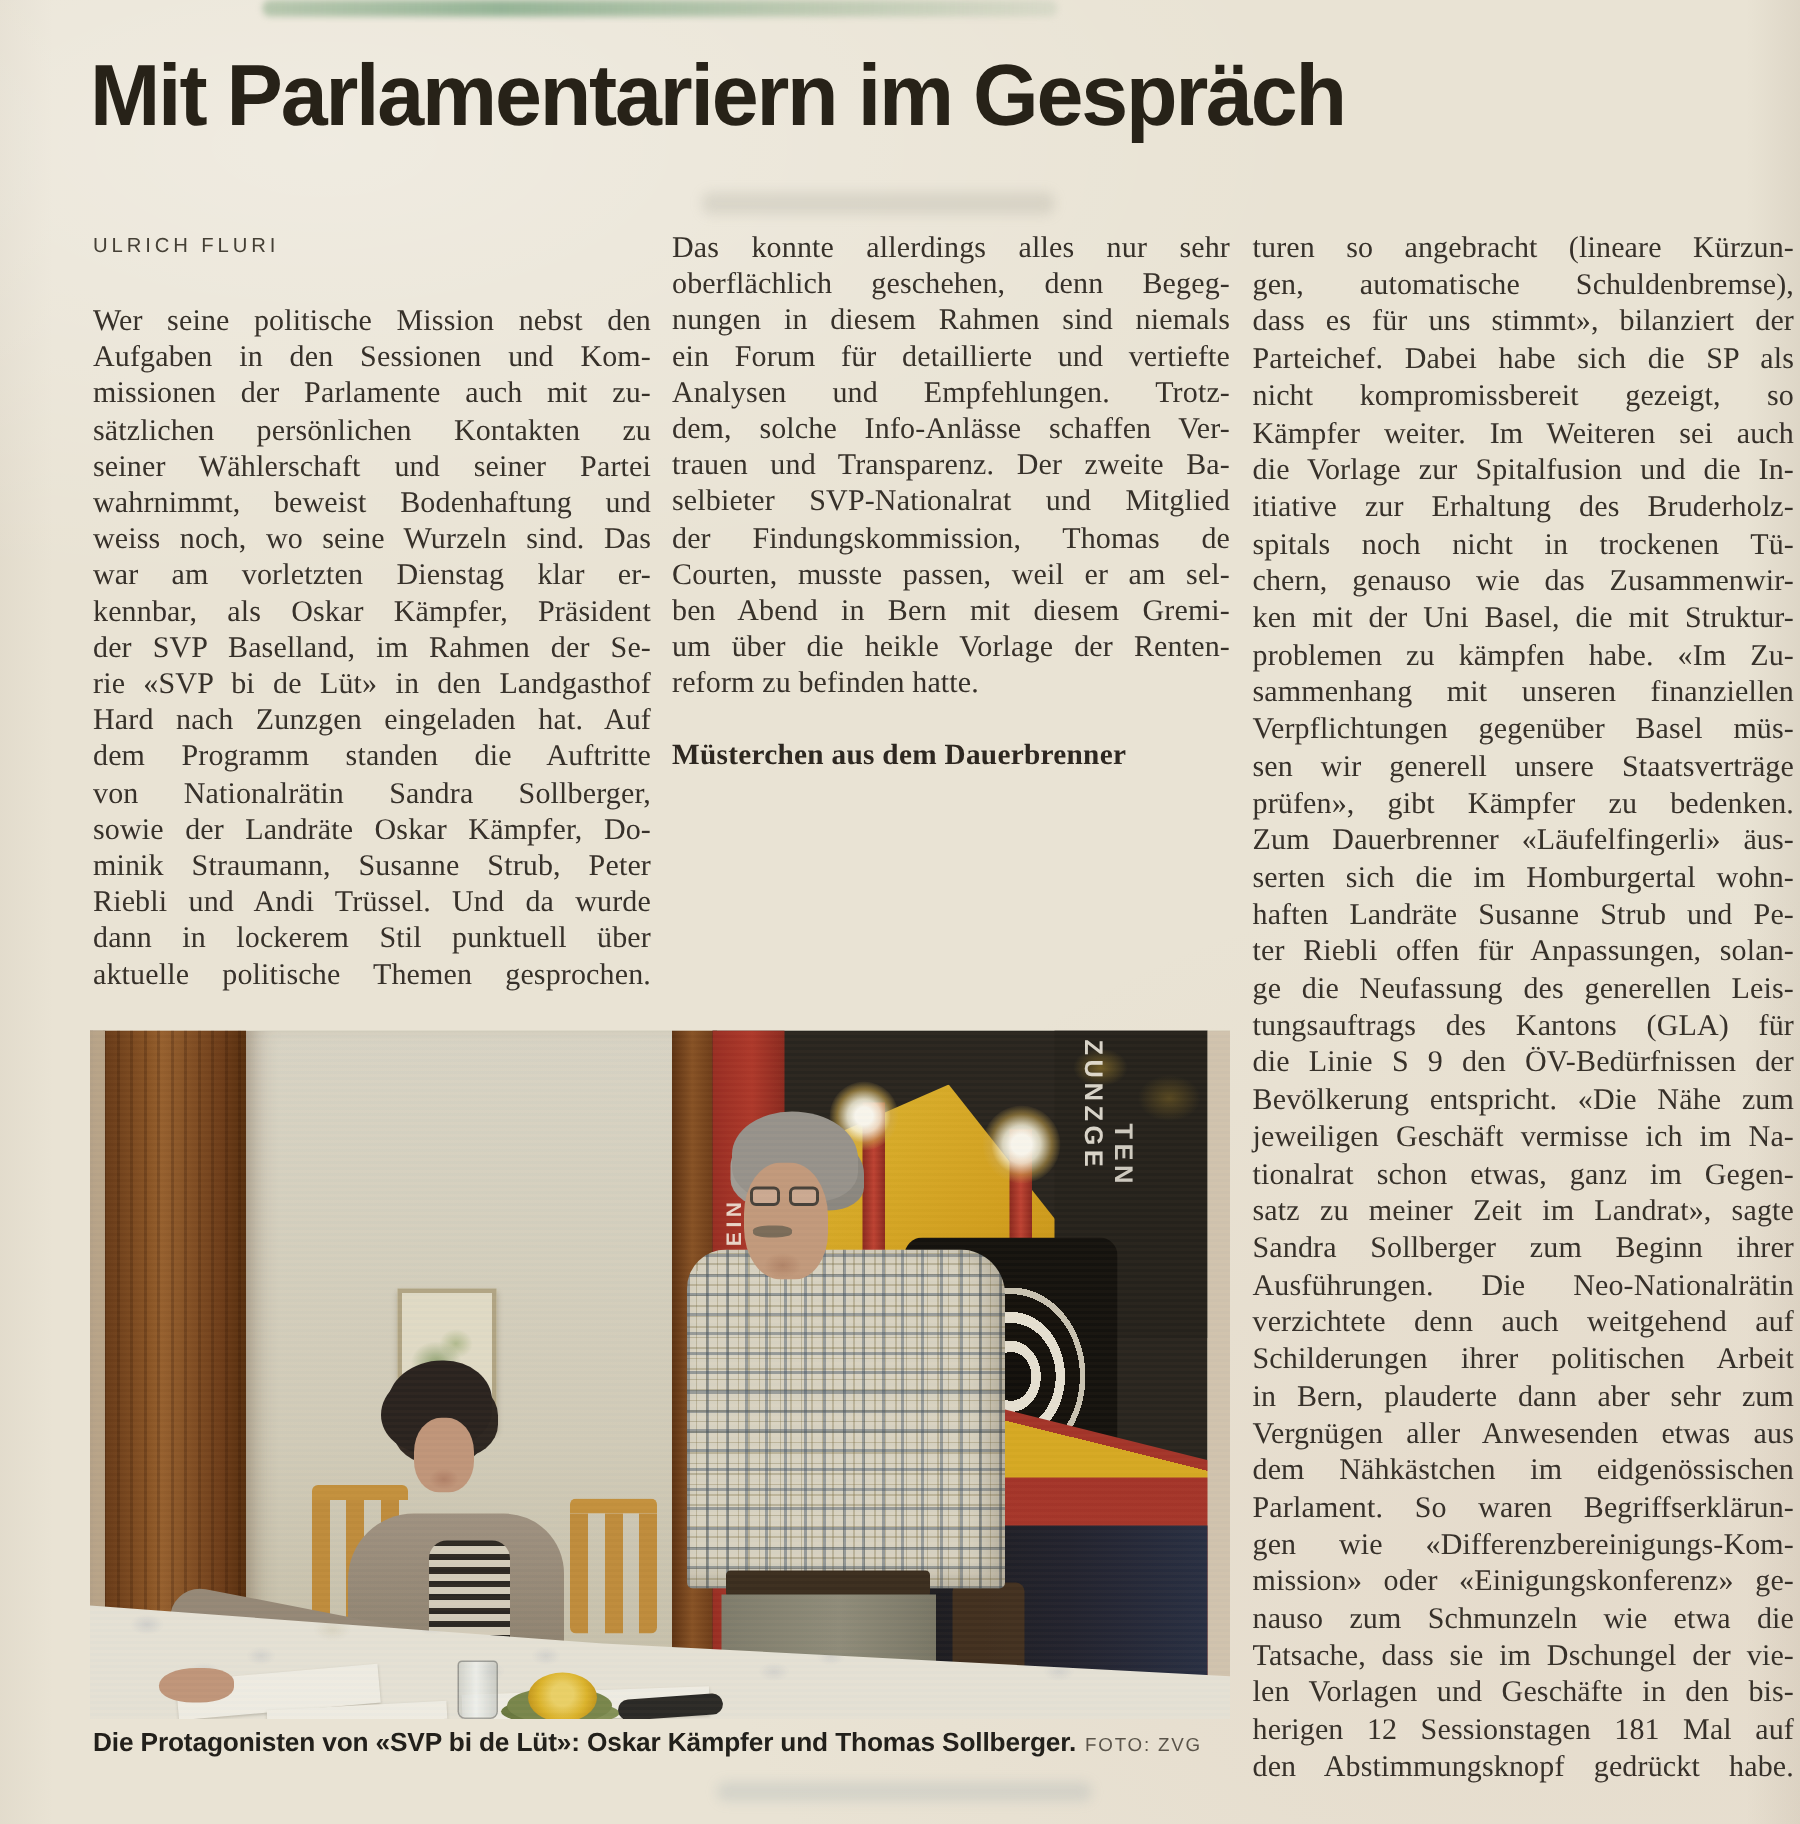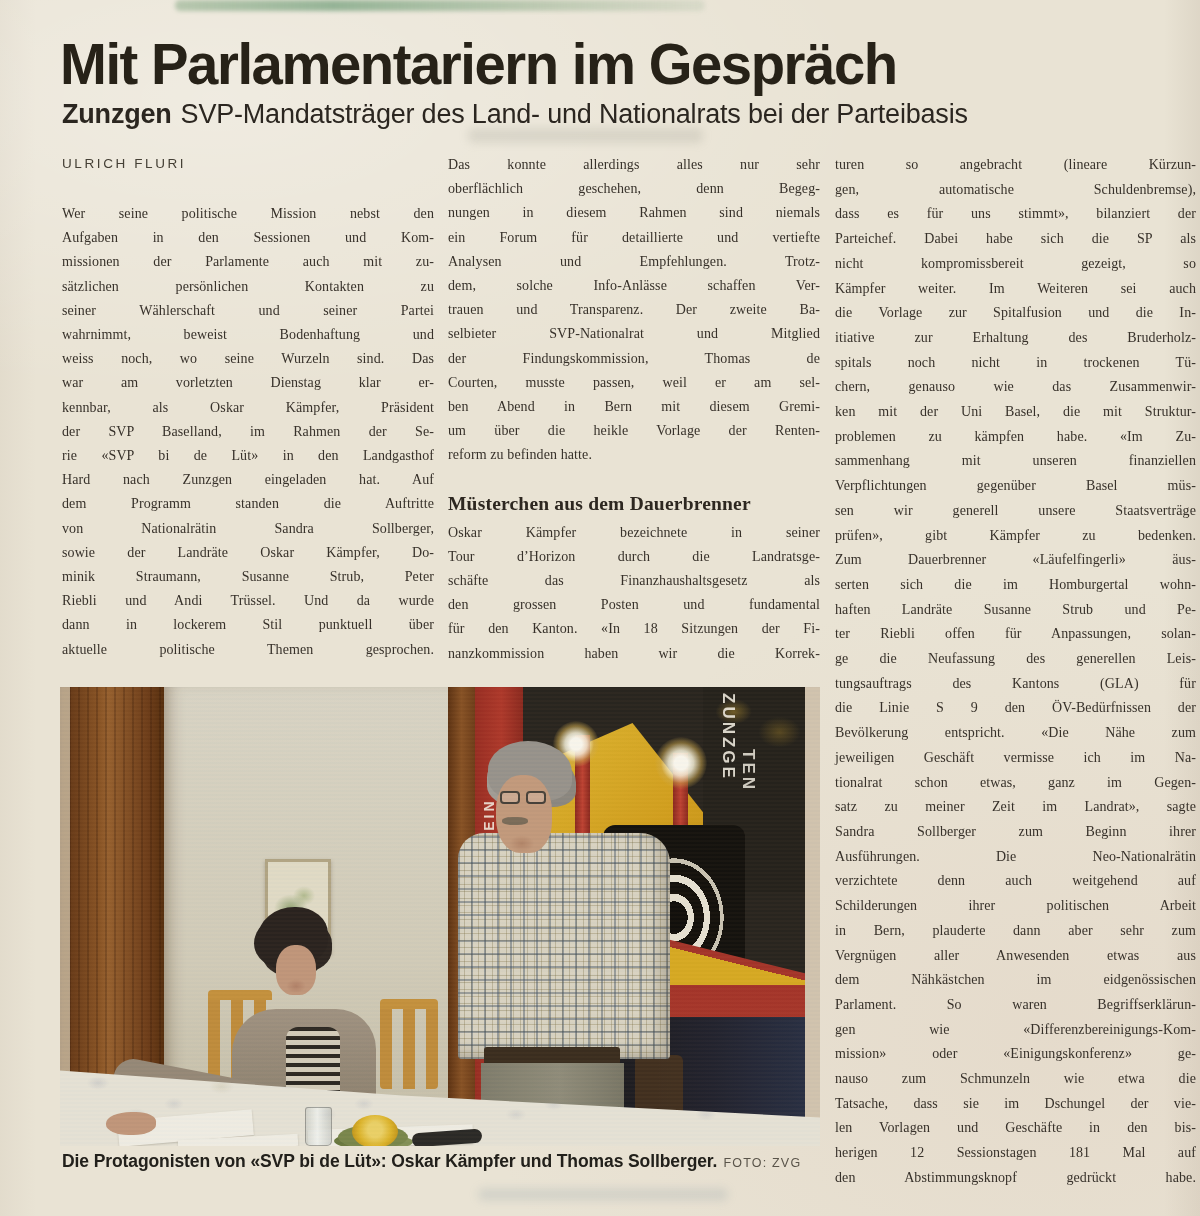--- a/index.html
+++ b/index.html
@@ -44,21 +44,21 @@
   .col { position:absolute; }
   .col1 { left:62px;  top:156px; width:372px; }
   .col2 { left:448px; top:153px; width:372px; }
   .col3 { left:835px; top:153px; width:361px; }
 
   .byline {
     font-family:"Liberation Sans","DejaVu Sans",sans-serif;
     font-size:13.5px; letter-spacing:2.6px; color:#454036; margin-bottom:31px;
   }
   .body-text {
-    font-size:14px; line-height:24.2px; color:#37312a;
+    font-size:20px; line-height:24.2px; color:#37312a;
     white-space:pre-line; text-align:justify; text-align-last:justify;
     letter-spacing:.1px;
   }
   .col3 .body-text { line-height:24.7px; }
   .last-line { text-align-last:left; }
   .subhead {
     font-size:19.5px; font-weight:700; color:#2d2720;
     margin-top:25px; margin-bottom:6px; letter-spacing:.2px;
   }
 
@@ -219,23 +219,20 @@
 </head>
 <body>
 
 <div class="page">
 
   <div class="ghost ghost-top"></div>
   <div class="ghost ghost-col2"></div>
   <div class="ghost ghost-bottom"></div>
 
   <h1 class="title">Mit Parlamentariern im Gespräch</h1>
-  <div class="subtitle">
-    <span class="lead">Zunzgen</span><span>SVP-Mandatsträger des Land- und Nationalrats bei der Parteibasis</span>
-  </div>
 
   <div class="col col1">
     <div class="byline">ULRICH FLURI</div>
     <div class="body-text">Wer seine politische Mission nebst den
 Aufgaben in den Sessionen und Kom-
 missionen der Parlamente auch mit zu-
 sätzlichen persönlichen Kontakten zu
 seiner Wählerschaft und seiner Partei
 wahrnimmt, beweist Bodenhaftung und
 weiss noch, wo seine Wurzeln sind. Das
@@ -261,26 +258,20 @@
 Analysen und Empfehlungen. Trotz-
 dem, solche Info-Anlässe schaffen Ver-
 trauen und Transparenz. Der zweite Ba-
 selbieter SVP-Nationalrat und Mitglied
 der Findungskommission, Thomas de
 Courten, musste passen, weil er am sel-
 ben Abend in Bern mit diesem Gremi-
 um über die heikle Vorlage der Renten-</div>
     <div class="body-text last-line">reform zu befinden hatte.</div>
     <h2 class="subhead">Müsterchen aus dem Dauerbrenner</h2>
-    <div class="body-text">Oskar Kämpfer bezeichnete in seiner
-Tour d’Horizon durch die Landratsge-
-schäfte das Finanzhaushaltsgesetz als
-den grossen Posten und fundamental
-für den Kanton. «In 18 Sitzungen der Fi-
-nanzkommission haben wir die Korrek-</div>
   </div>
 
   <div class="col col3">
     <div class="body-text">turen so angebracht (lineare Kürzun-
 gen, automatische Schuldenbremse),
 dass es für uns stimmt», bilanziert der
 Parteichef. Dabei habe sich die SP als
 nicht kompromissbereit gezeigt, so
 Kämpfer weiter. Im Weiteren sei auch
 die Vorlage zur Spitalfusion und die In-

